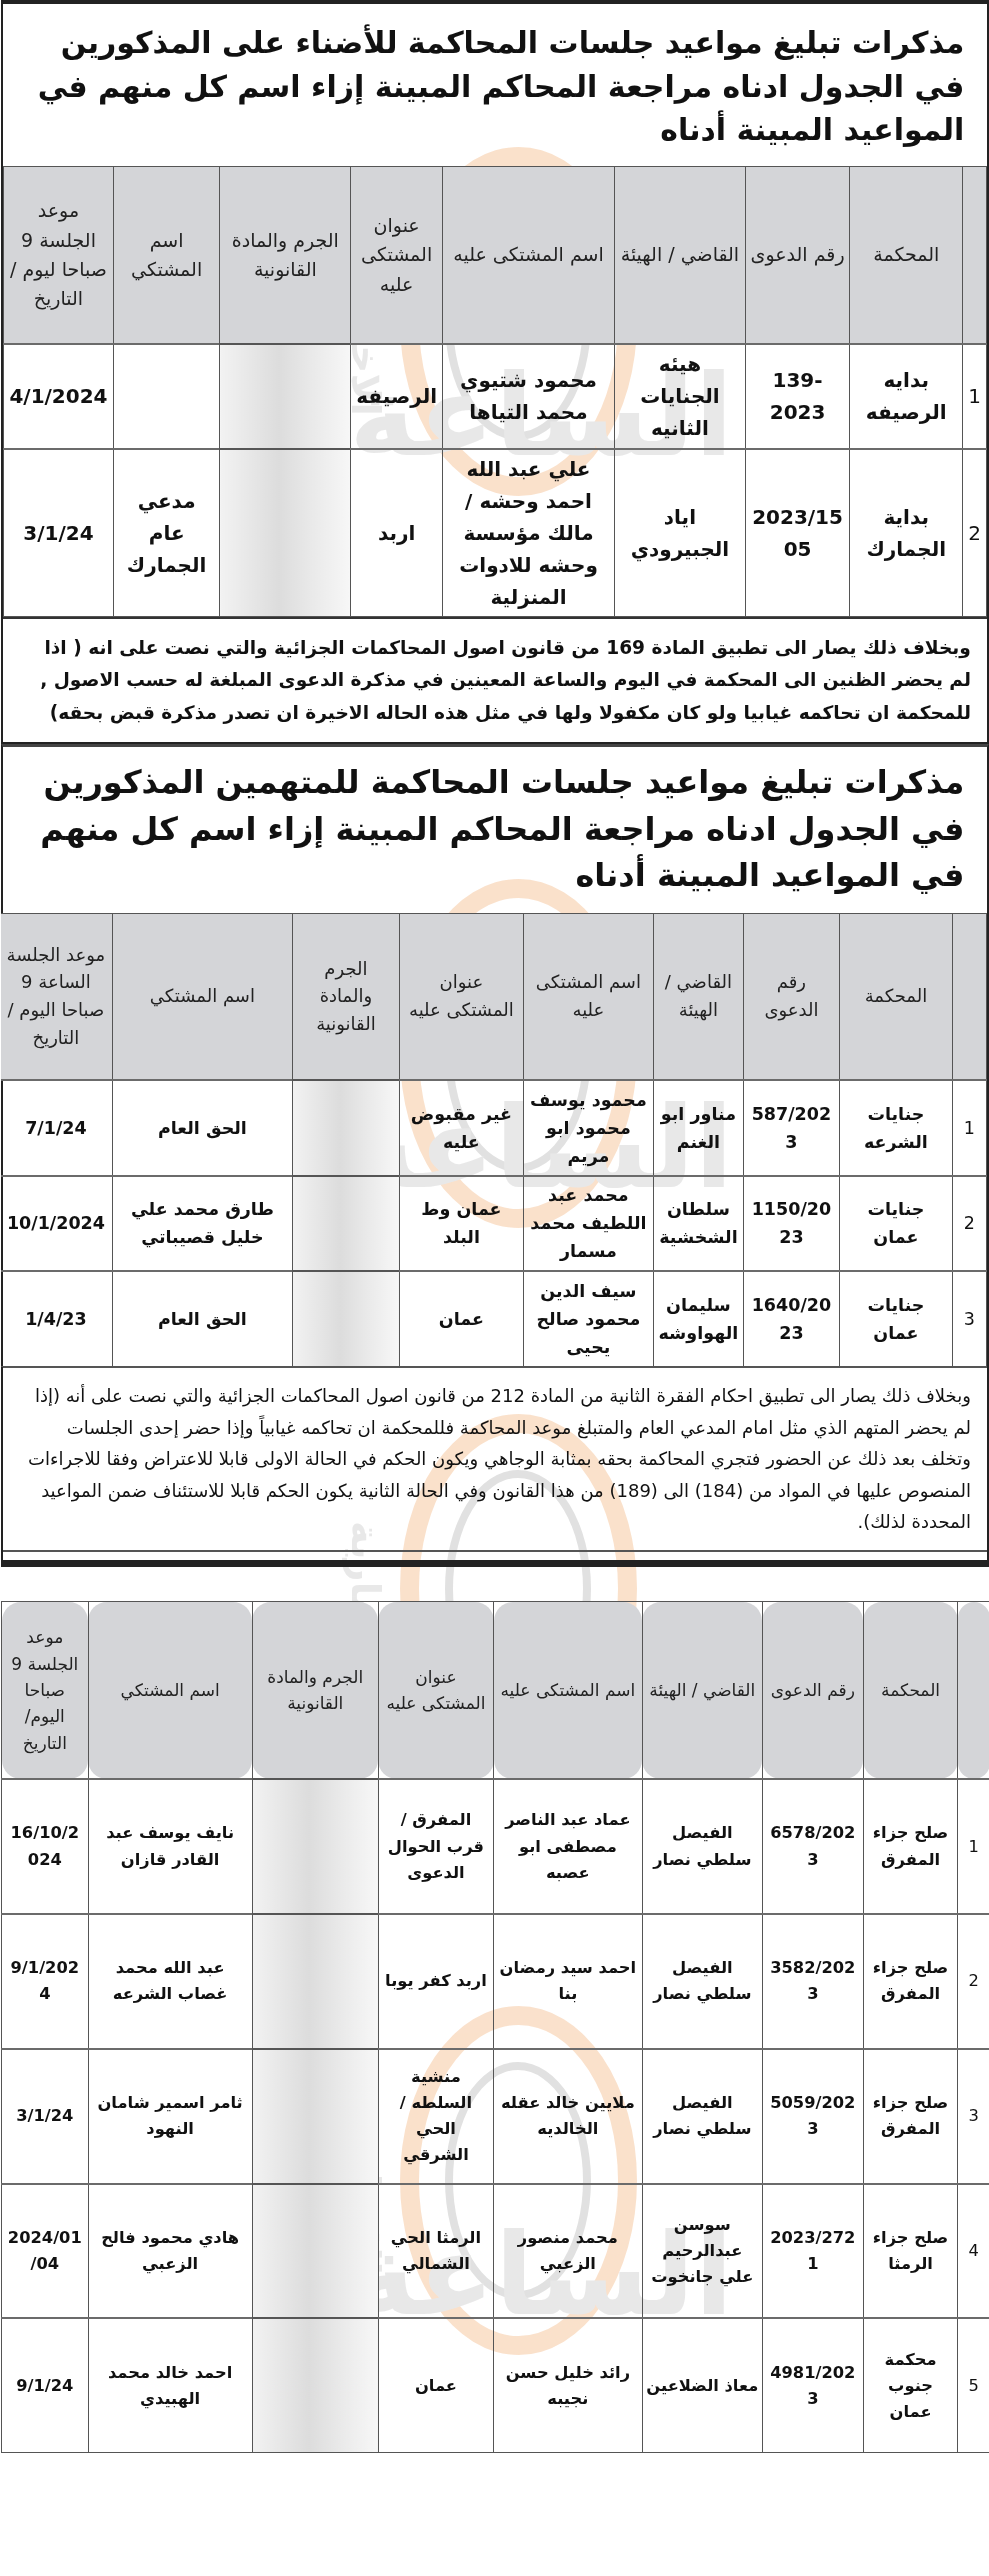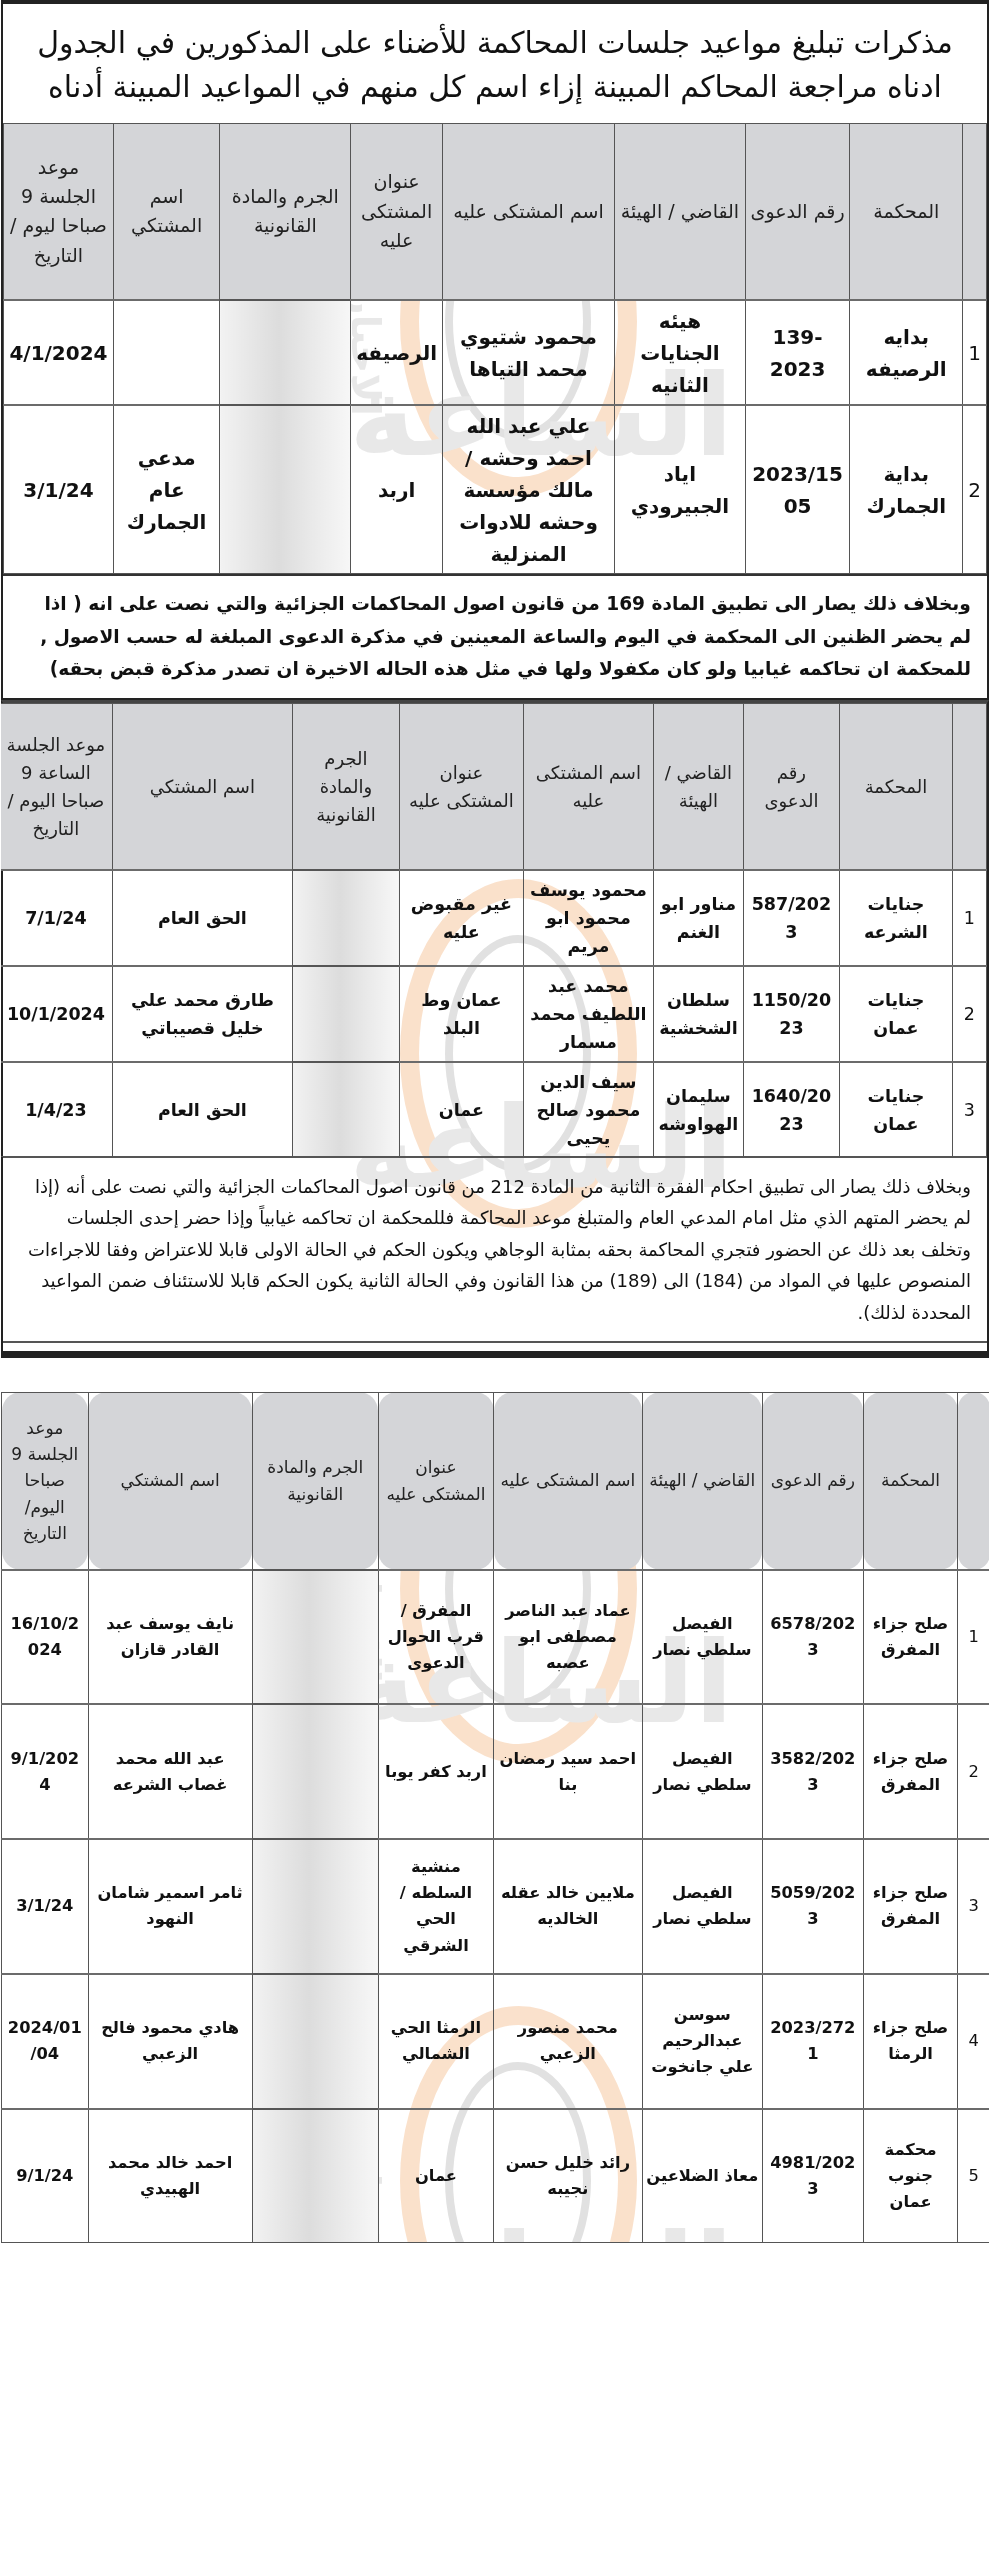--- a/index.html
+++ b/index.html
@@ -9,21 +9,21 @@
   
   .watermark { position:absolute; left:332px; width:372px; height:496px; pointer-events:none; z-index:0; opacity:0.55; }
   .watermark .ring { position:absolute; left:68px; top:34px; width:237px; height:349px; border:19px solid #f6c9a2; border-radius:50%; box-sizing:border-box; }
   .watermark .dial { position:absolute; left:113px; top:90px; width:146px; height:237px; border:8px solid #c9c9c9; border-radius:50%; box-sizing:border-box; }
   .watermark .wm-text { position:absolute; left:17px; top:237px; font-size:113px; font-weight:bold; color:#d7d7d7; font-family:"DejaVu Sans", sans-serif; }
   .watermark .wm-small { position:absolute; left:11.3px; top:141px; font-size:39px; font-weight:bold; color:#d7d7d7; writing-mode:vertical-rl; }
 
   .notice { position:relative; z-index:1; box-sizing:border-box; }
   .notice.boxed { border:2.3px solid #222; margin:0 1.1px; }
   .notice.boxed.top { border-top:4.5px solid #222; margin-top:0; }
-  .notice-title { text-align:center; font-weight:normal; line-height:1.45; padding:17px 22.5px 14.6px; }
+  .notice-title { font-weight:bold; line-height:1.45; padding:17px 22.5px 14.6px; }
   .t1 .notice-title { font-size:30px; }
   .t2 .notice-title { font-size:32px; padding-top:12.4px; }
   .t3 .notice-title { font-size:30px; padding-top:22.5px; }
 
   table { width:100%; border-collapse:collapse; table-layout:fixed; }
   th, td { border:1.1px solid #555; text-align:center; vertical-align:middle; padding:3.4px 3.4px; word-wrap:break-word; }
   th { background:#d4d5d8; font-weight:normal; font-size:19px; color:#222; line-height:1.55; }
   td { font-weight:bold; font-size:17.5px; line-height:1.6; }
   tr.row td { border-top:2.8px solid #6b6b6b; }
   td.idx { font-weight:normal; font-size:13.5px; }
@@ -122,20 +122,21 @@
             <td class="blurred"></td>
             <td>مدعي عام الجمارك</td>
             <td>3/1/24</td>
           </tr>
         </tbody>
     </table>
     <div class="legal">وبخلاف ذلك يصار الى تطبيق المادة 169 من قانون اصول المحاكمات الجزائية والتي نصت على انه ( اذا لم يحضر الظنين الى المحكمة في اليوم والساعة المعينين في مذكرة الدعوى المبلغة له حسب الاصول , للمحكمة ان تحاكمه غيابيا ولو كان مكفولا ولها في مثل هذه الحاله الاخيرة ان تصدر مذكرة قبض بحقه)</div>
   </section>
 
   <section class="notice boxed t2" style="border-top:3.4px solid #444;">
+    <div class="notice-title">مذكرات تبليغ مواعيد جلسات المحاكمة للمتهمين المذكورين في الجدول ادناه مراجعة المحاكم المبينة إزاء اسم كل منهم في المواعيد المبينة أدناه</div>
     <table>
       <colgroup>
         <col style="width:34px">
           <col style="width:113px">
           <col style="width:96px">
           <col style="width:90px">
           <col style="width:130px">
           <col style="width:124px">
           <col style="width:107px">
           <col style="width:180px">

